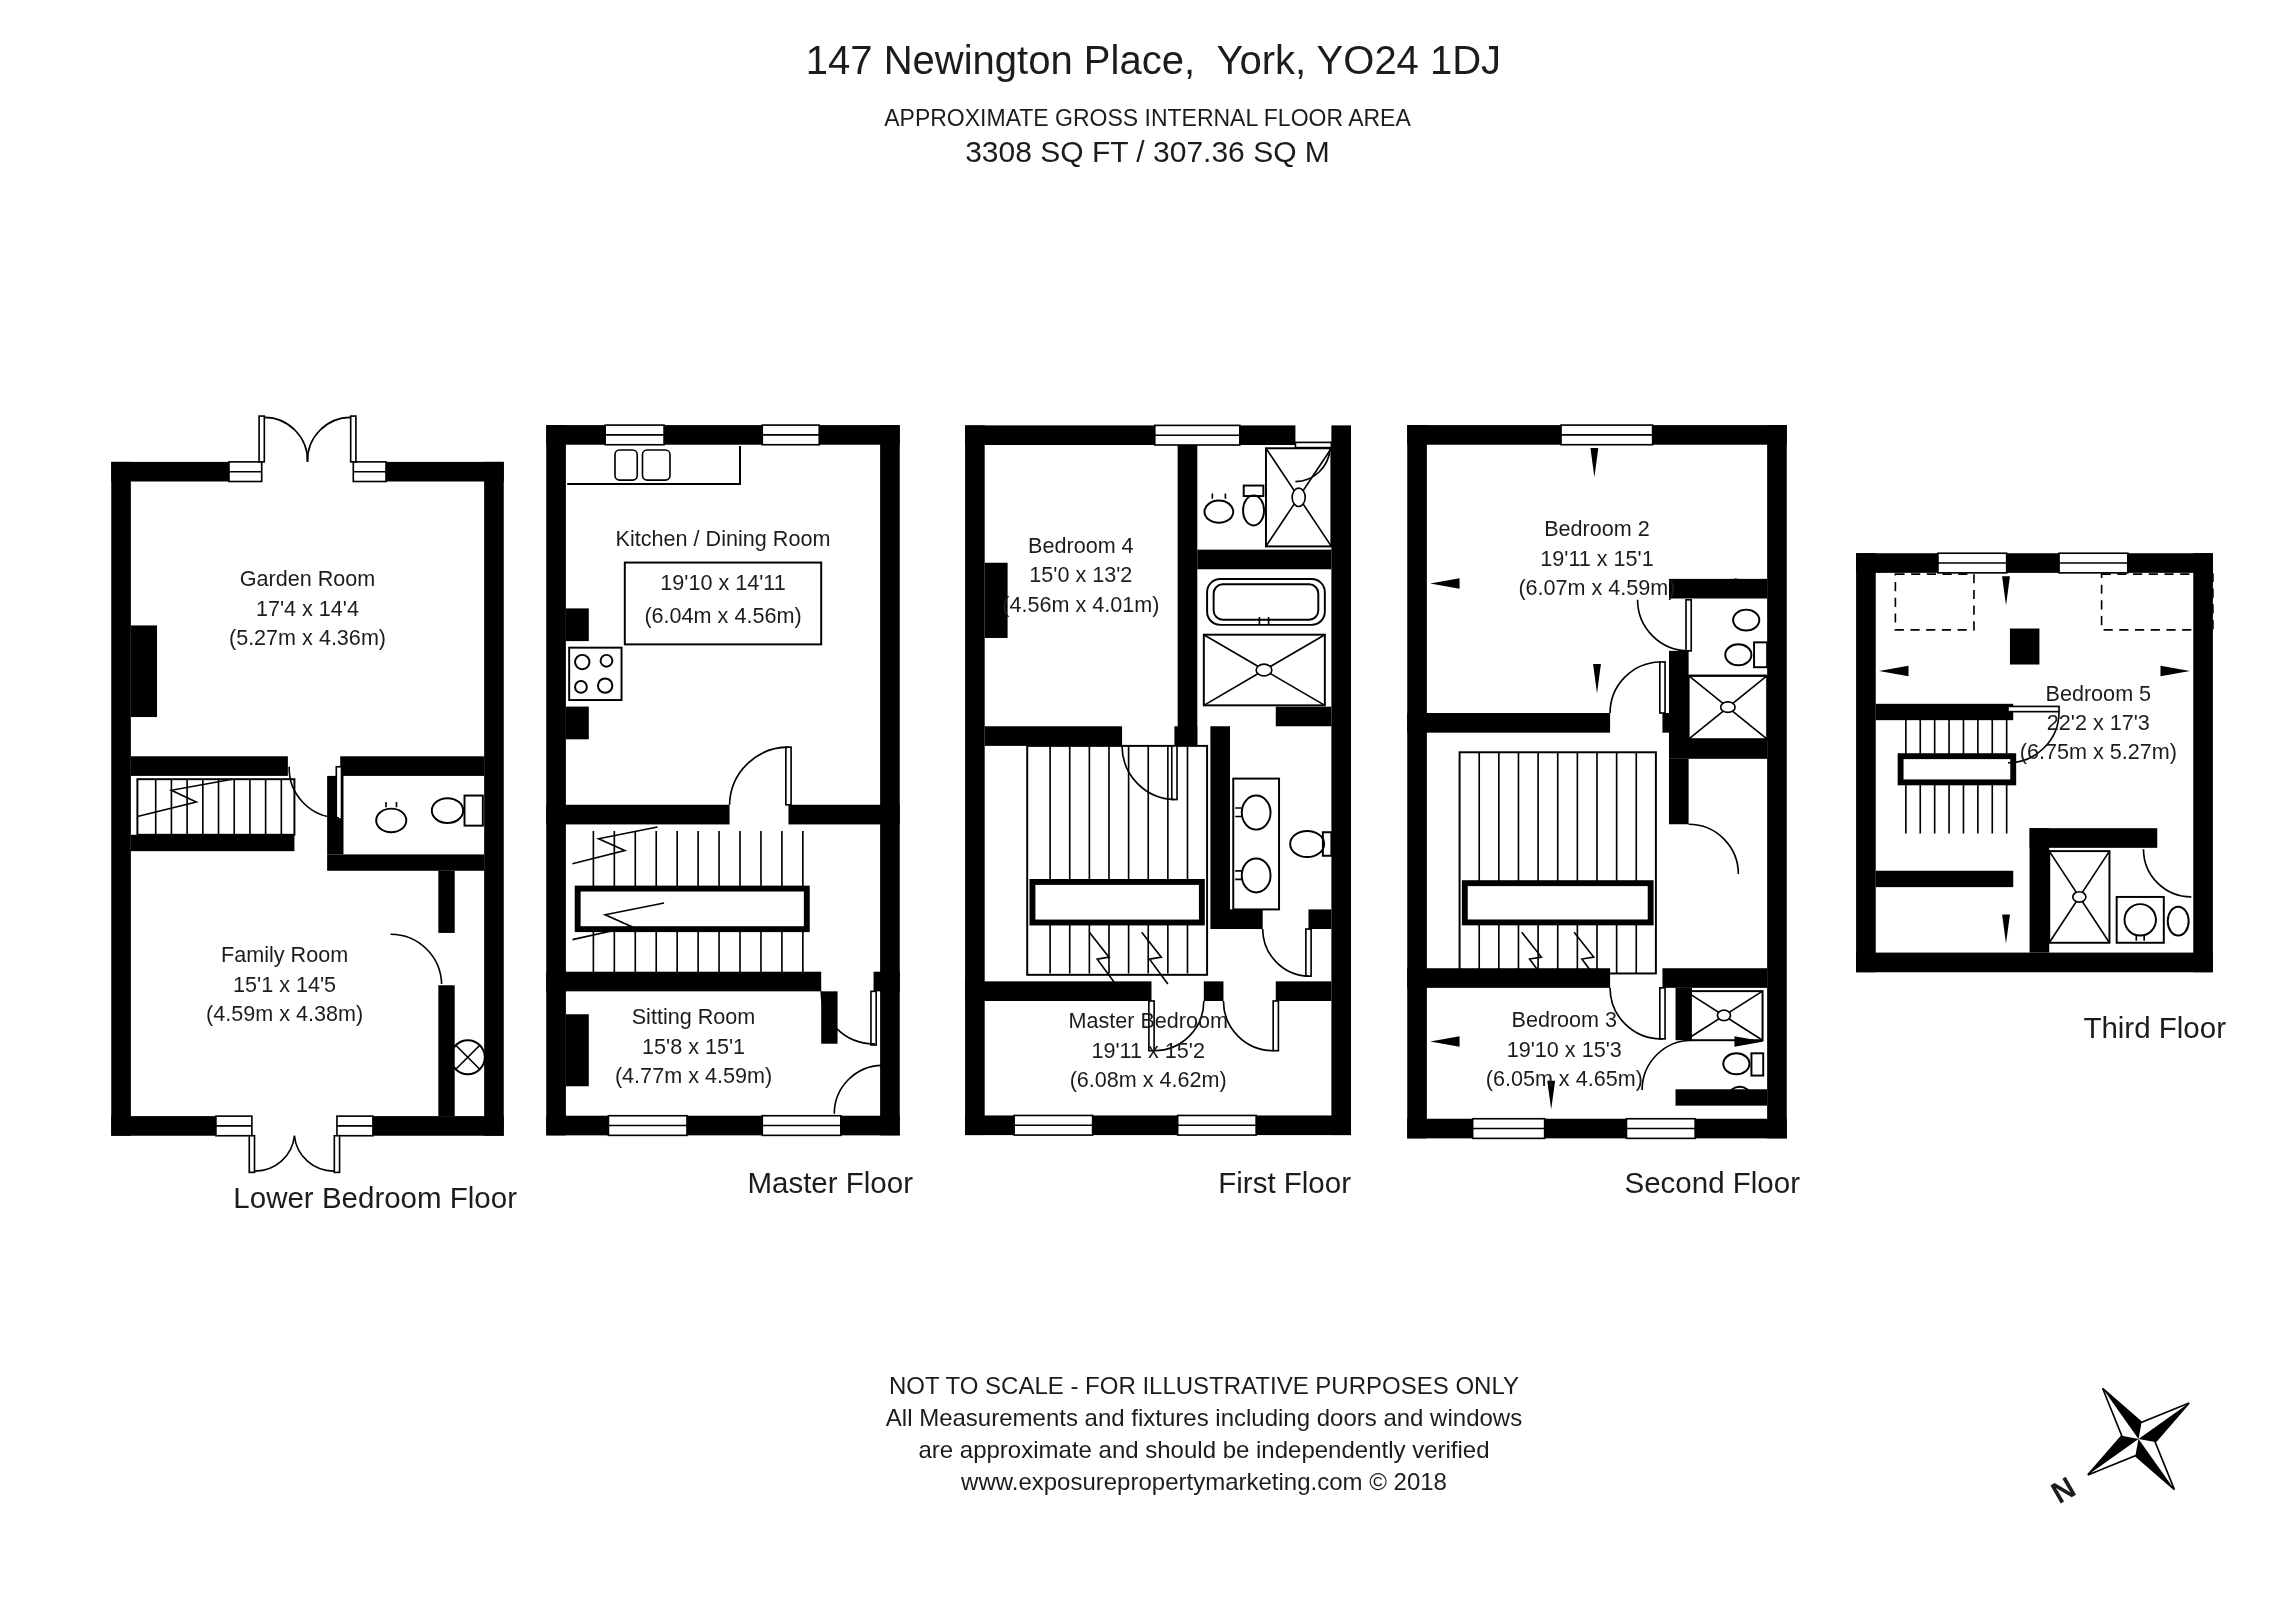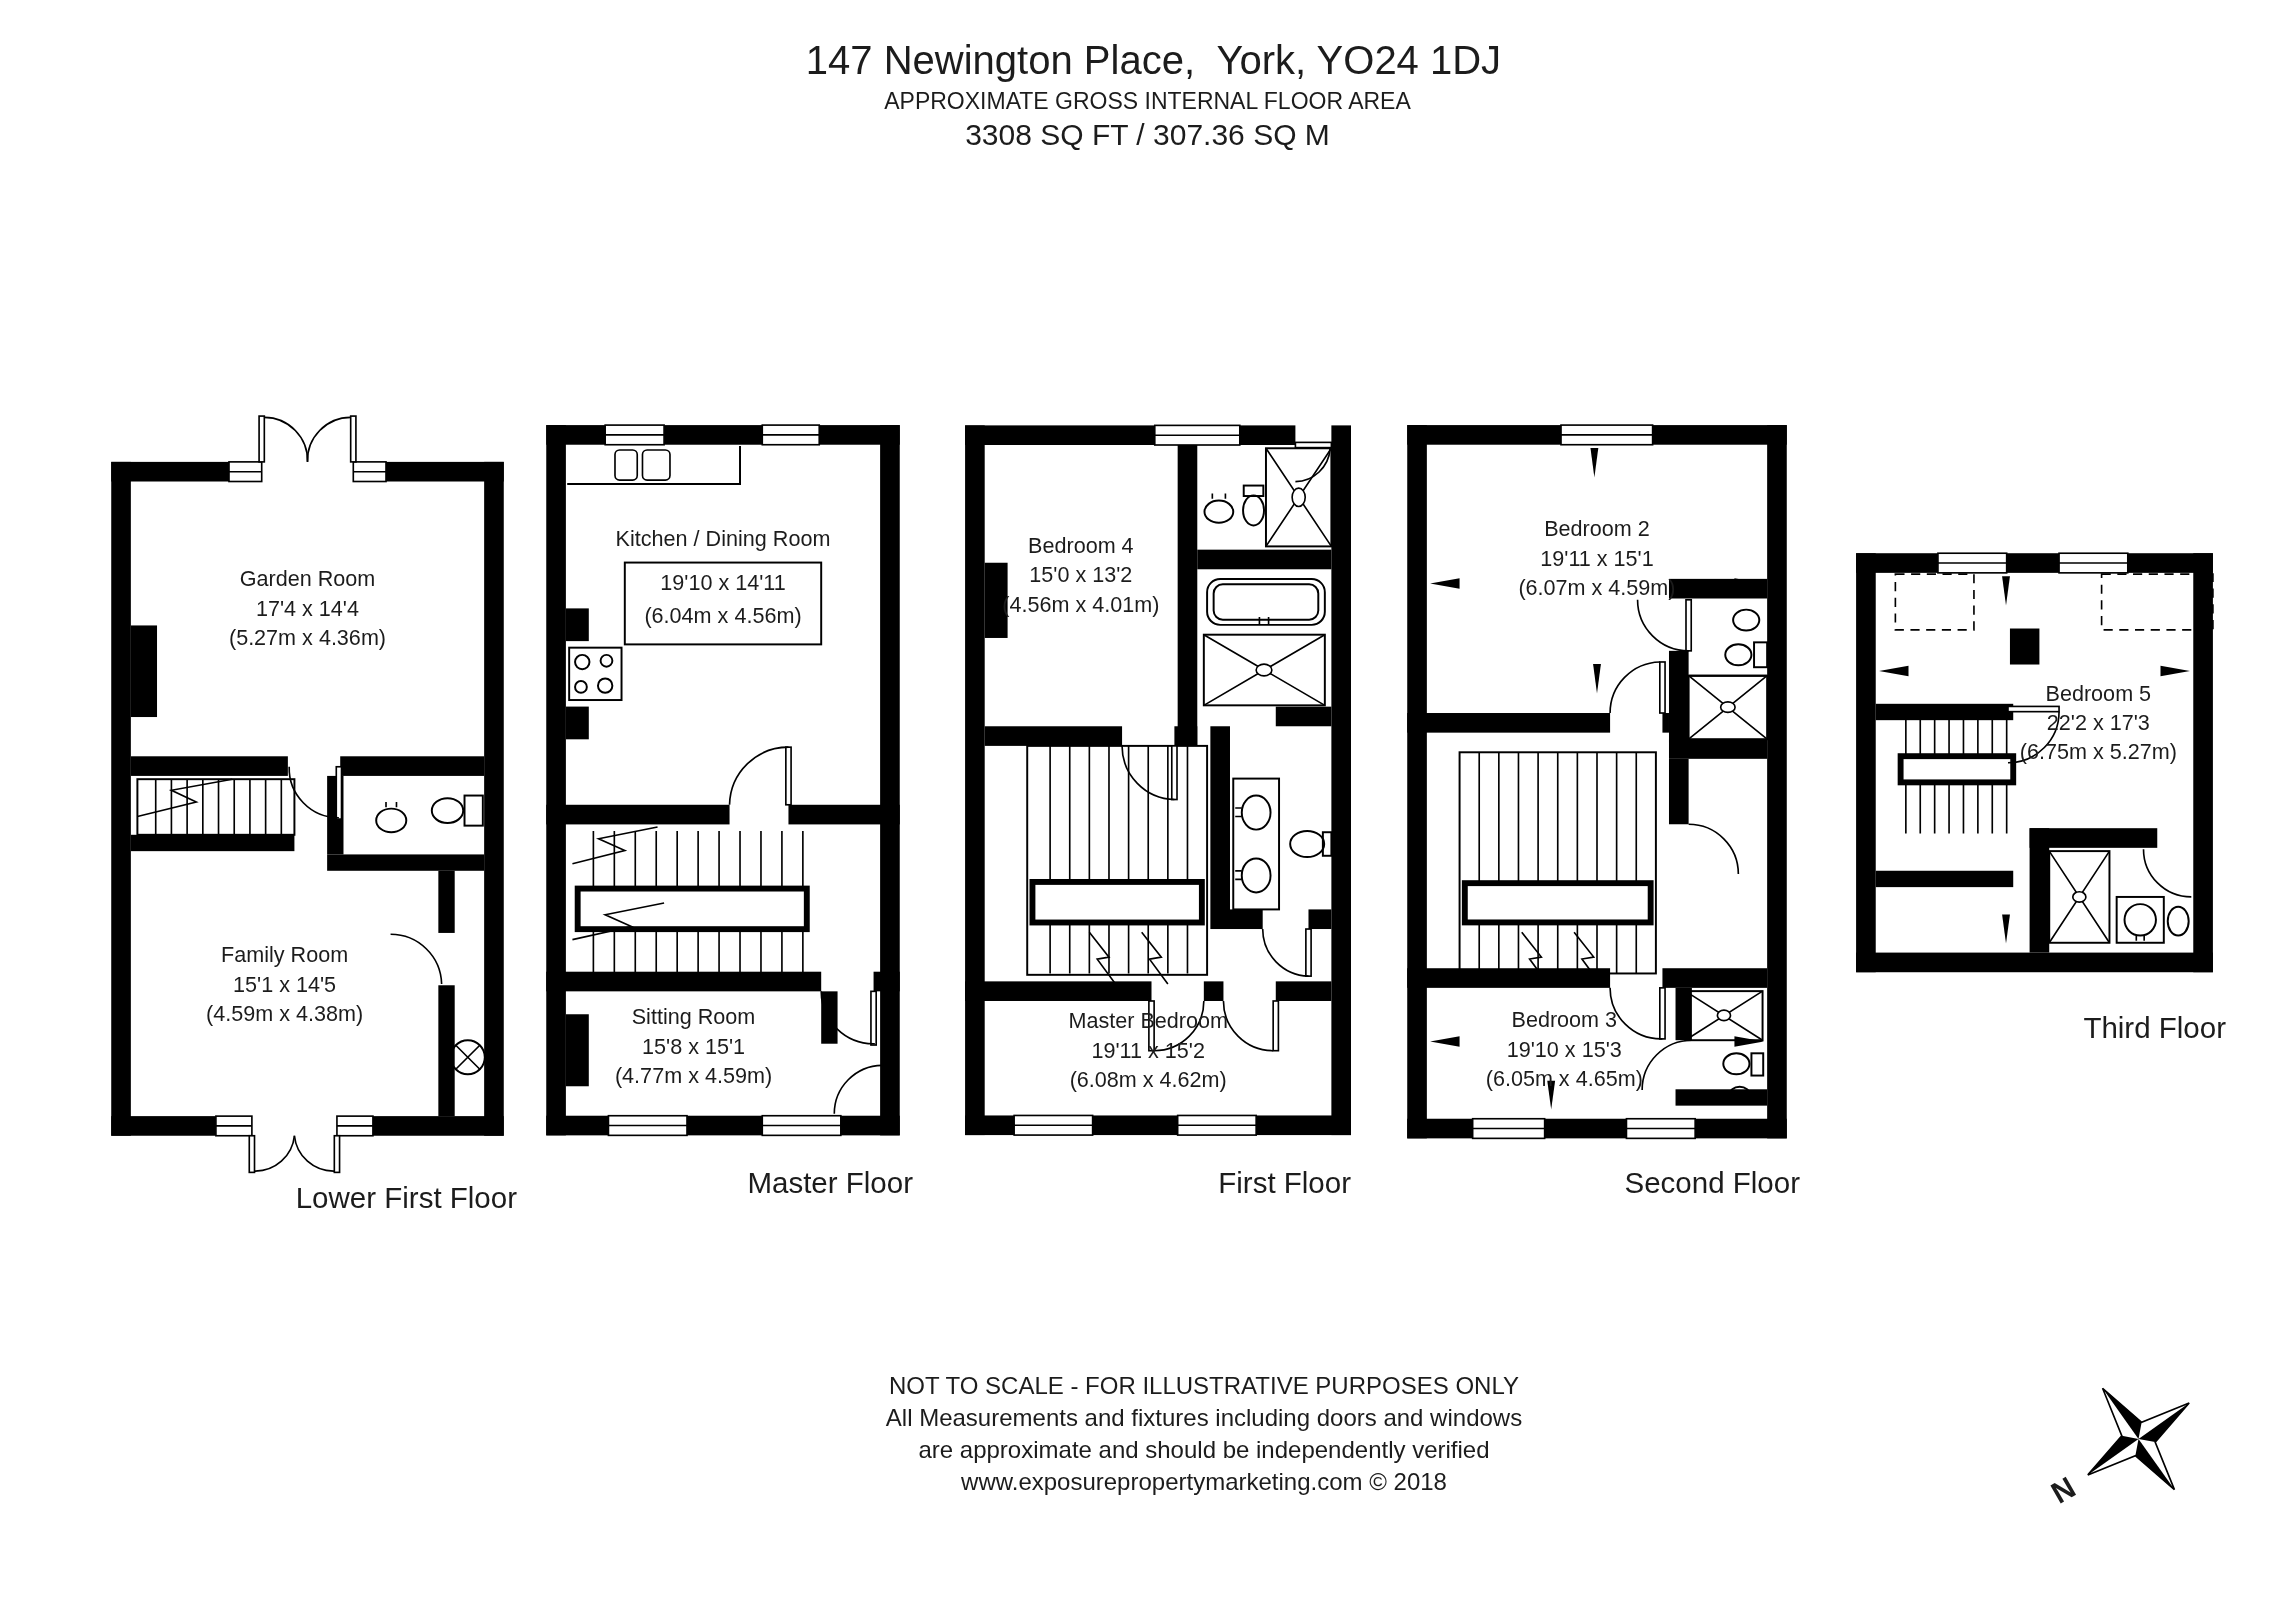--- a/index.html
+++ b/index.html
@@ -3,21 +3,21 @@
 <meta charset="utf-8">
 <style>
   html,body{margin:0;padding:0;}
   body{
     width:2295px;height:1624px;background:#ffffff;position:relative;
     font-family:"Liberation Sans",sans-serif;color:#1c1c1c;
   }
   .abs{position:absolute;}
   .titleblock{left:0;top:37px;width:2295px;text-align:center;}
   .title{font-size:40px;font-weight:400;white-space:pre;letter-spacing:0px;line-height:46px;padding-left:12px;}
-  .subtitle{font-size:23px;font-weight:400;margin-top:5px;line-height:27.5px;}
+  .subtitle{font-size:23px;font-weight:400;margin-top:22px;line-height:27.5px;}
   .areatxt{font-size:30px;font-weight:400;margin-top:5.2px;line-height:27.5px;}
   .floorlabel{font-size:29.5px;font-weight:400;text-align:right;}
   .disclaimer{left:497px;top:1370px;width:1414px;text-align:center;font-size:24px;line-height:32px;}
   svg{display:block;}
   svg text{font-family:"Liberation Sans",sans-serif;fill:#1c1c1c;}
   .room-name,.room-dim{font-size:33px;text-anchor:middle;}
   .wall{fill:#000;}
   .blk{fill:#000;}
   .ln{fill:none;stroke:#000;stroke-width:3;}
   .lnf{fill:#fff;stroke:#000;stroke-width:2.5;}
@@ -95,21 +95,21 @@
     <text class="room-name" x="320" y="280">Garden Room</text>
     <text class="room-dim" x="320" y="325">17'4 x 14'4</text>
     <text class="room-dim" x="320" y="370">(5.27m x 4.36m)</text>
   </g>
   <g>
     <text class="room-name" x="285" y="855">Family Room</text>
     <text class="room-dim" x="285" y="900">15'1 x 14'5</text>
     <text class="room-dim" x="285" y="945">(4.59m x 4.38m)</text>
   </g>
 </svg>
-<div class="abs floorlabel" style="left:98px;top:1181px;width:419px">Lower First Floor</div>
+<div class="abs floorlabel" style="left:98px;top:1181px;width:419px">Lower Bedroom Floor</div>
 
 <svg class="abs" style="left:533px;top:412px" width="380" height="743" viewBox="0 0 580 1135">
   <g>
     <rect class="wall" x="20" y="20" width="90" height="30"></rect>
     <rect class="wall" x="200" y="20" width="150" height="30"></rect>
     <rect class="wall" x="437" y="20" width="123" height="30"></rect>
     <rect class="wall" x="20" y="20" width="30" height="1085"></rect>
     <rect class="wall" x="530" y="20" width="30" height="1085"></rect>
     <rect class="wall" x="20" y="600" width="280" height="30"></rect>
     <rect class="wall" x="390" y="600" width="170" height="30"></rect>

